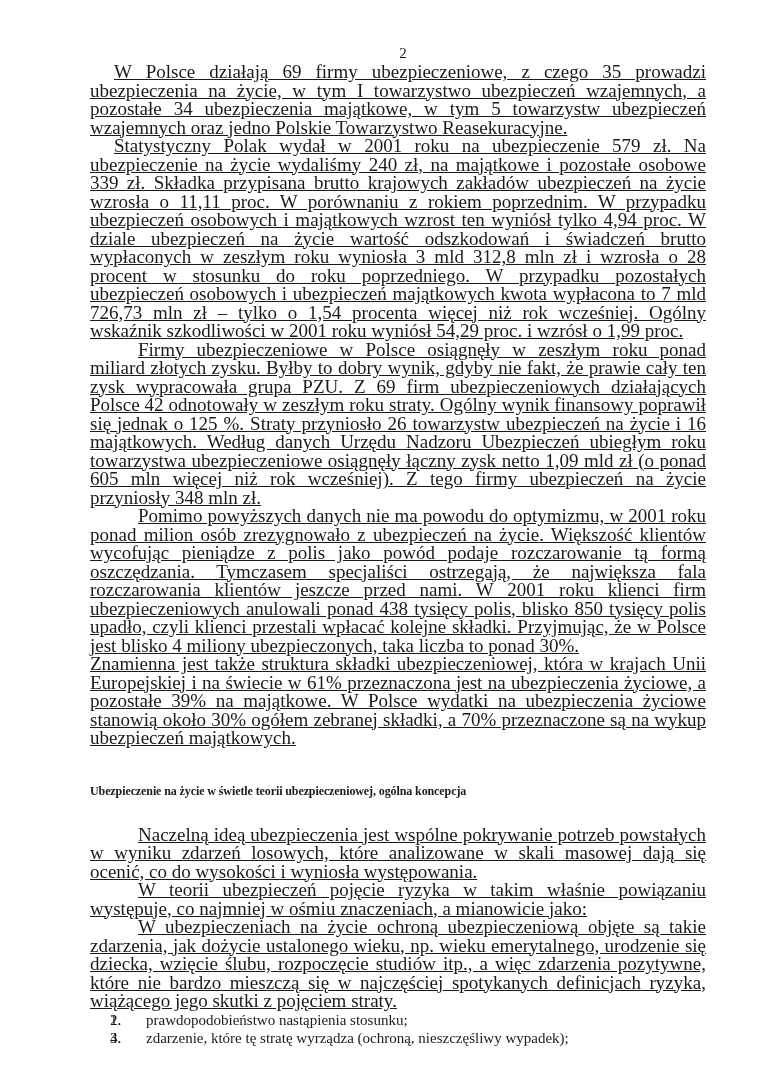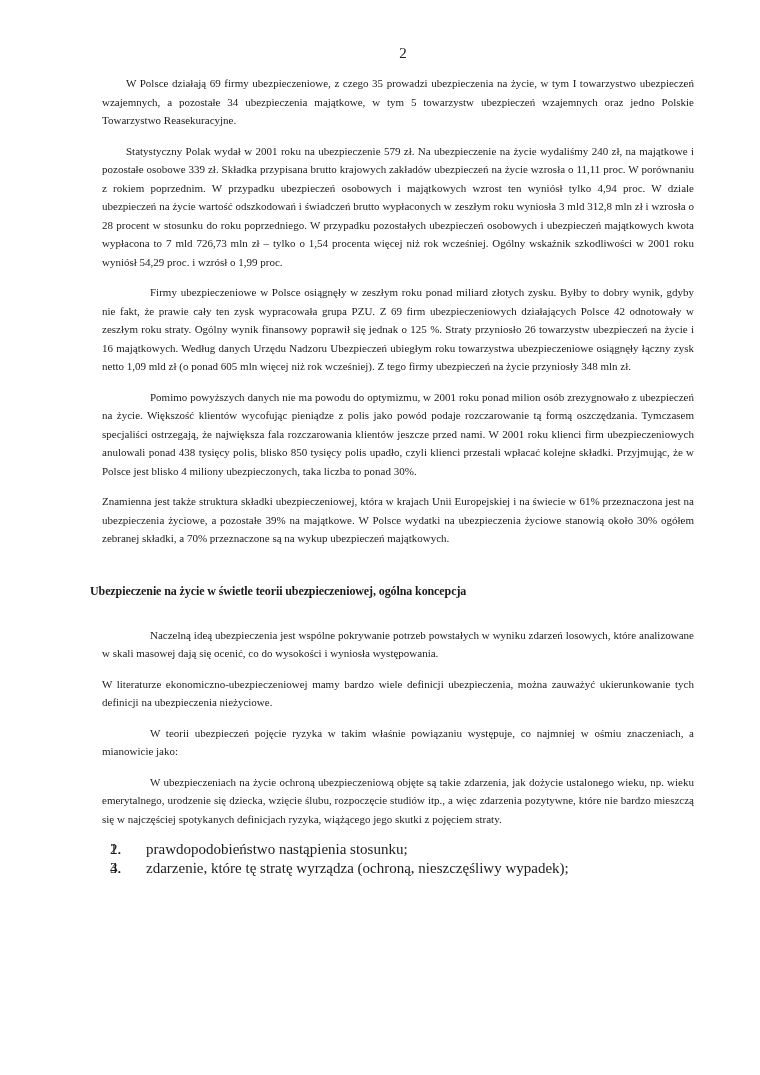--- a/index.html
+++ b/index.html
@@ -22,24 +22,25 @@
       width: 616px;
     }
     .page-number {
       text-align: center;
       font-size: 15px;
       line-height: 18px;
       margin-bottom: 1px;
       padding-left: 10px;
     }
     p {
-      margin: 12px;
-      font-size: 11px;
+      margin: 0;
+      font-size: 19px;
       line-height: 18.5px;
       text-align: justify;
+      text-decoration: underline;
     }
     .indent-small { text-indent: 24px; }
     .indent-large { text-indent: 48px; }
     .no-indent { text-indent: 0; }
     h2 {
       margin: 32px 0 24px 0;
       font-size: 12px;
       line-height: 22px;
       font-weight: bold;
       letter-spacing: -0.1px;
@@ -69,21 +70,20 @@
 
   <p class="indent-small">W Polsce działają 69 firmy ubezpieczeniowe, z czego 35 prowadzi ubezpieczenia na życie, w tym I towarzystwo ubezpieczeń wzajemnych, a pozostałe 34 ubezpieczenia majątkowe, w tym 5 towarzystw ubezpieczeń wzajemnych oraz jedno Polskie Towarzystwo Reasekuracyjne.</p>
   <p class="indent-small">Statystyczny Polak wydał w 2001 roku na ubezpieczenie 579 zł. Na ubezpieczenie na życie wydaliśmy 240 zł, na majątkowe i pozostałe osobowe 339 zł. Składka przypisana brutto krajowych zakładów ubezpieczeń na życie wzrosła o 11,11 proc. W porównaniu z rokiem poprzednim. W przypadku ubezpieczeń osobowych i majątkowych wzrost ten wyniósł tylko 4,94 proc. W dziale ubezpieczeń na życie wartość odszkodowań i świadczeń brutto wypłaconych w zeszłym roku wyniosła 3 mld 312,8 mln zł i wzrosła o 28 procent w stosunku do roku poprzedniego. W przypadku pozostałych ubezpieczeń osobowych i ubezpieczeń majątkowych kwota wypłacona to 7 mld 726,73 mln zł – tylko o 1,54 procenta więcej niż rok wcześniej. Ogólny wskaźnik szkodliwości w 2001 roku wyniósł 54,29 proc. i wzrósł o 1,99 proc.</p>
   <p class="indent-large">Firmy ubezpieczeniowe w Polsce osiągnęły w zeszłym roku ponad miliard złotych zysku. Byłby to dobry wynik, gdyby nie fakt, że prawie cały ten zysk wypracowała grupa PZU. Z 69 firm ubezpieczeniowych działających Polsce 42 odnotowały w zeszłym roku straty. Ogólny wynik finansowy poprawił się jednak o 125 %. Straty przyniosło 26 towarzystw ubezpieczeń na życie i 16 majątkowych. Według danych Urzędu Nadzoru Ubezpieczeń ubiegłym roku towarzystwa ubezpieczeniowe osiągnęły łączny zysk netto 1,09 mld zł (o ponad 605 mln więcej niż rok wcześniej). Z tego firmy ubezpieczeń na życie przyniosły 348 mln zł.</p>
   <p class="indent-large">Pomimo powyższych danych nie ma powodu do optymizmu, w 2001 roku ponad milion osób zrezygnowało z ubezpieczeń na życie. Większość klientów wycofując pieniądze z polis jako powód podaje rozczarowanie tą formą oszczędzania. Tymczasem specjaliści ostrzegają, że największa fala rozczarowania klientów jeszcze przed nami. W 2001 roku klienci firm ubezpieczeniowych anulowali ponad 438 tysięcy polis, blisko 850 tysięcy polis upadło, czyli klienci przestali wpłacać kolejne składki. Przyjmując, że w Polsce jest blisko 4 miliony ubezpieczonych, taka liczba to ponad 30%.</p>
   <p class="no-indent">Znamienna jest także struktura składki ubezpieczeniowej, która w krajach Unii Europejskiej i na świecie w 61% przeznaczona jest na ubezpieczenia życiowe, a pozostałe 39% na majątkowe. W Polsce wydatki na ubezpieczenia życiowe stanowią około 30% ogółem zebranej składki, a 70% przeznaczone są na wykup ubezpieczeń majątkowych.</p>
 
   <h2>Ubezpieczenie na życie w świetle teorii ubezpieczeniowej, ogólna koncepcja</h2>
 
   <p class="indent-large">Naczelną ideą ubezpieczenia jest wspólne pokrywanie potrzeb powstałych w wyniku zdarzeń losowych, które analizowane w skali masowej dają się ocenić, co do wysokości i wyniosła występowania.</p>
-  <p class="no-indent">W literaturze ekonomiczno-ubezpieczeniowej mamy bardzo wiele definicji ubezpieczenia, można zauważyć ukierunkowanie tych definicji na ubezpieczenia nieżyciowe.</p>
   <p class="indent-large">W teorii ubezpieczeń pojęcie ryzyka w takim właśnie powiązaniu występuje, co najmniej w ośmiu znaczeniach, a mianowicie jako:</p>
   <p class="indent-large">W ubezpieczeniach na życie ochroną ubezpieczeniową objęte są takie zdarzenia, jak dożycie ustalonego wieku, np. wieku emerytalnego, urodzenie się dziecka, wzięcie ślubu, rozpoczęcie studiów itp., a więc zdarzenia pozytywne, które nie bardzo mieszczą się w najczęściej spotykanych definicjach ryzyka, wiążącego jego skutki z pojęciem straty.</p>
 
   <ol>
     <li>
       <span class="num">1.</span>
     </li>
     <li>
       <span class="num">2.</span>
       <span>prawdopodobieństwo nastąpienia stosunku;</span>

